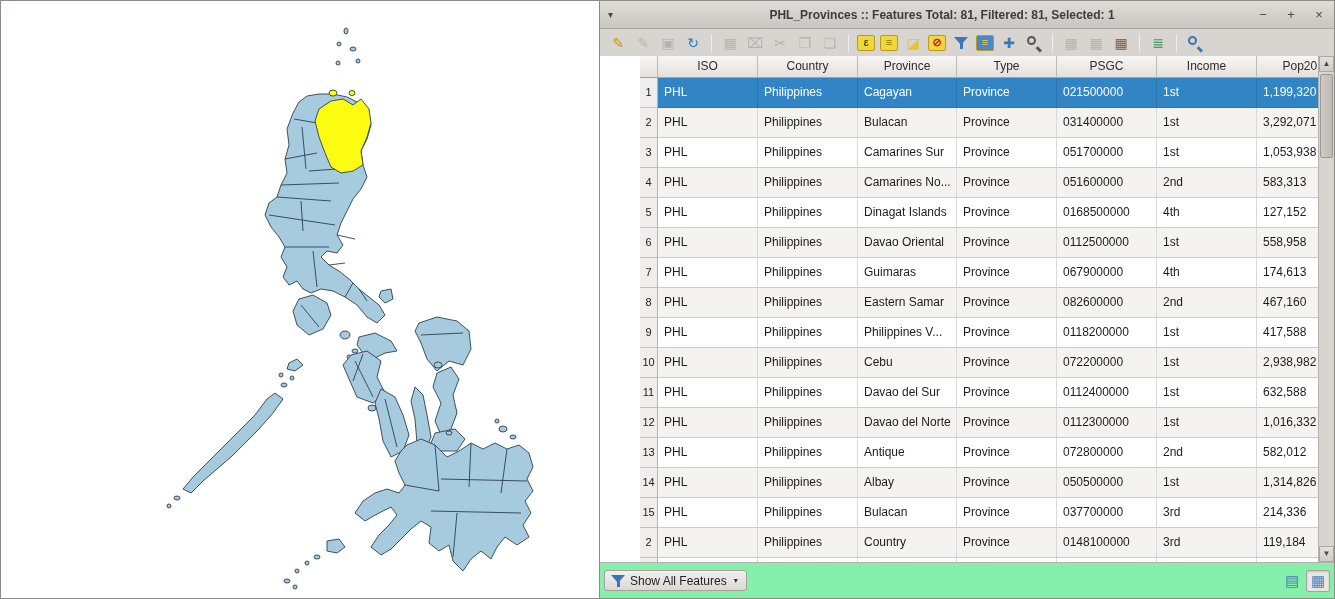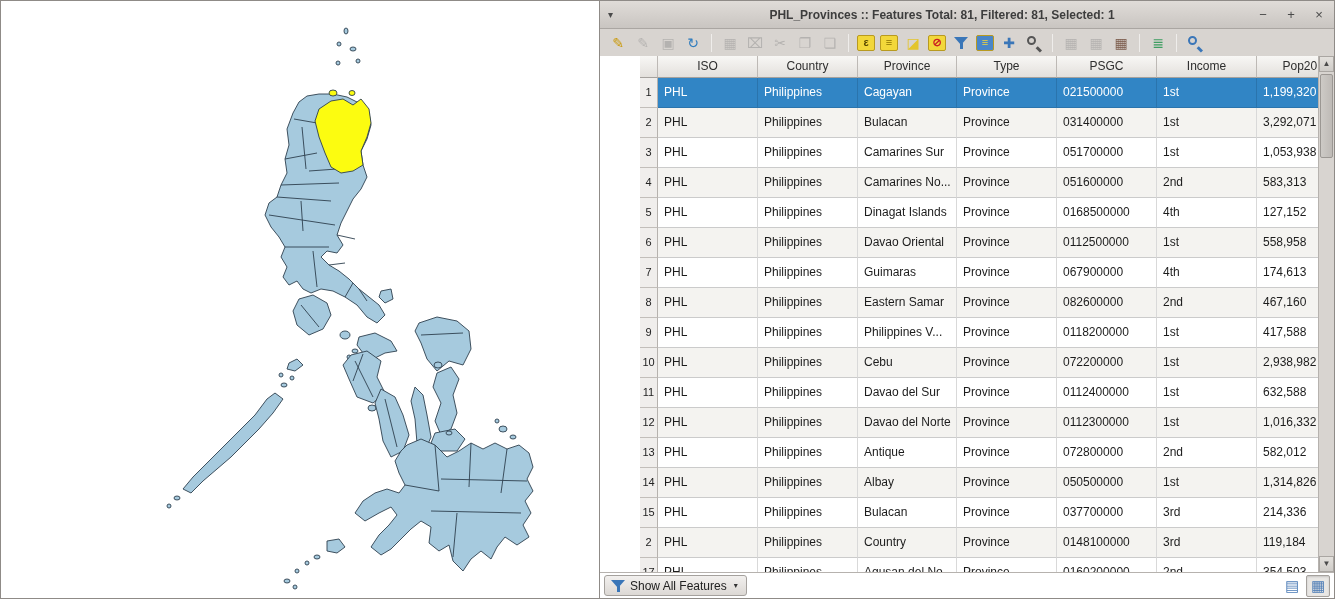--- a/index.html
+++ b/index.html
@@ -43,21 +43,21 @@
   .thead .cell { height:22px; line-height:21px; background:linear-gradient(#f8f7f5,#e3e0dc); border-right:1px solid #bdb9b5; border-bottom:1px solid #a5a19d; text-align:center; font-size:12px; color:#2e2e2e; }
   .thead .cell.rownum { background:linear-gradient(#f8f7f5,#e3e0dc); }
 
   
   .vscroll { width:17px; background:#d8d4d0; border-left:1px solid #b6b2ae; display:flex; flex-direction:column; }
   .sb-btn { height:16px; background:linear-gradient(#e4e1dd,#cfccc8); border:1px solid #aaa6a2; font-size:8px; color:#4a4a4a; text-align:center; line-height:14px; }
   .sb-track { flex:1; position:relative; }
   .sb-thumb { position:absolute; top:2px; left:1px; width:13px; height:84px; background:linear-gradient(90deg,#cdcac6,#bebab6); border:1px solid #9b9793; border-radius:2px; }
 
   
-  .footer { height:26px; background:#ffffff; border-top:1px solid #b6b2ae; display:flex; align-items:center; padding:0 4px; flex:0 0 auto; }
+  .footer { height:36px; background:#86efac; border-top:1px solid #b6b2ae; display:flex; align-items:center; padding:0 4px; flex:0 0 auto; }
   .filter-btn { height:21px; display:inline-flex; align-items:center; gap:5px; padding:0 8px 0 5px; background:linear-gradient(#f2f0ee,#dcd8d4); border:1px solid #a5a19d; border-radius:3px; font-size:12px; color:#222; position:relative; }
   .filter-btn .f-ico { position:relative; width:15px; height:15px; color:#3a76b8; }
   .filter-btn .f-ico .f-tri { left:1px; top:2px; }
   .filter-btn .f-ico .f-stem { left:6.5px; top:8px; }
   .filter-btn .caret { font-size:8px; color:#333; margin-left:2px; align-self:flex-end; line-height:18px; }
   .footer .spacer { flex:1; }
   .view-btn { width:24px; height:22px; display:inline-flex; align-items:center; justify-content:center; font-size:15px; color:#4a7ab5; border:1px solid transparent; border-radius:2px; margin-left:2px; }
   .view-btn.active { background:#e9e7e4; border:1px solid #a5a19d; box-shadow:inset 0 1px 2px rgba(0,0,0,.15); }
 </style>
 </head>

